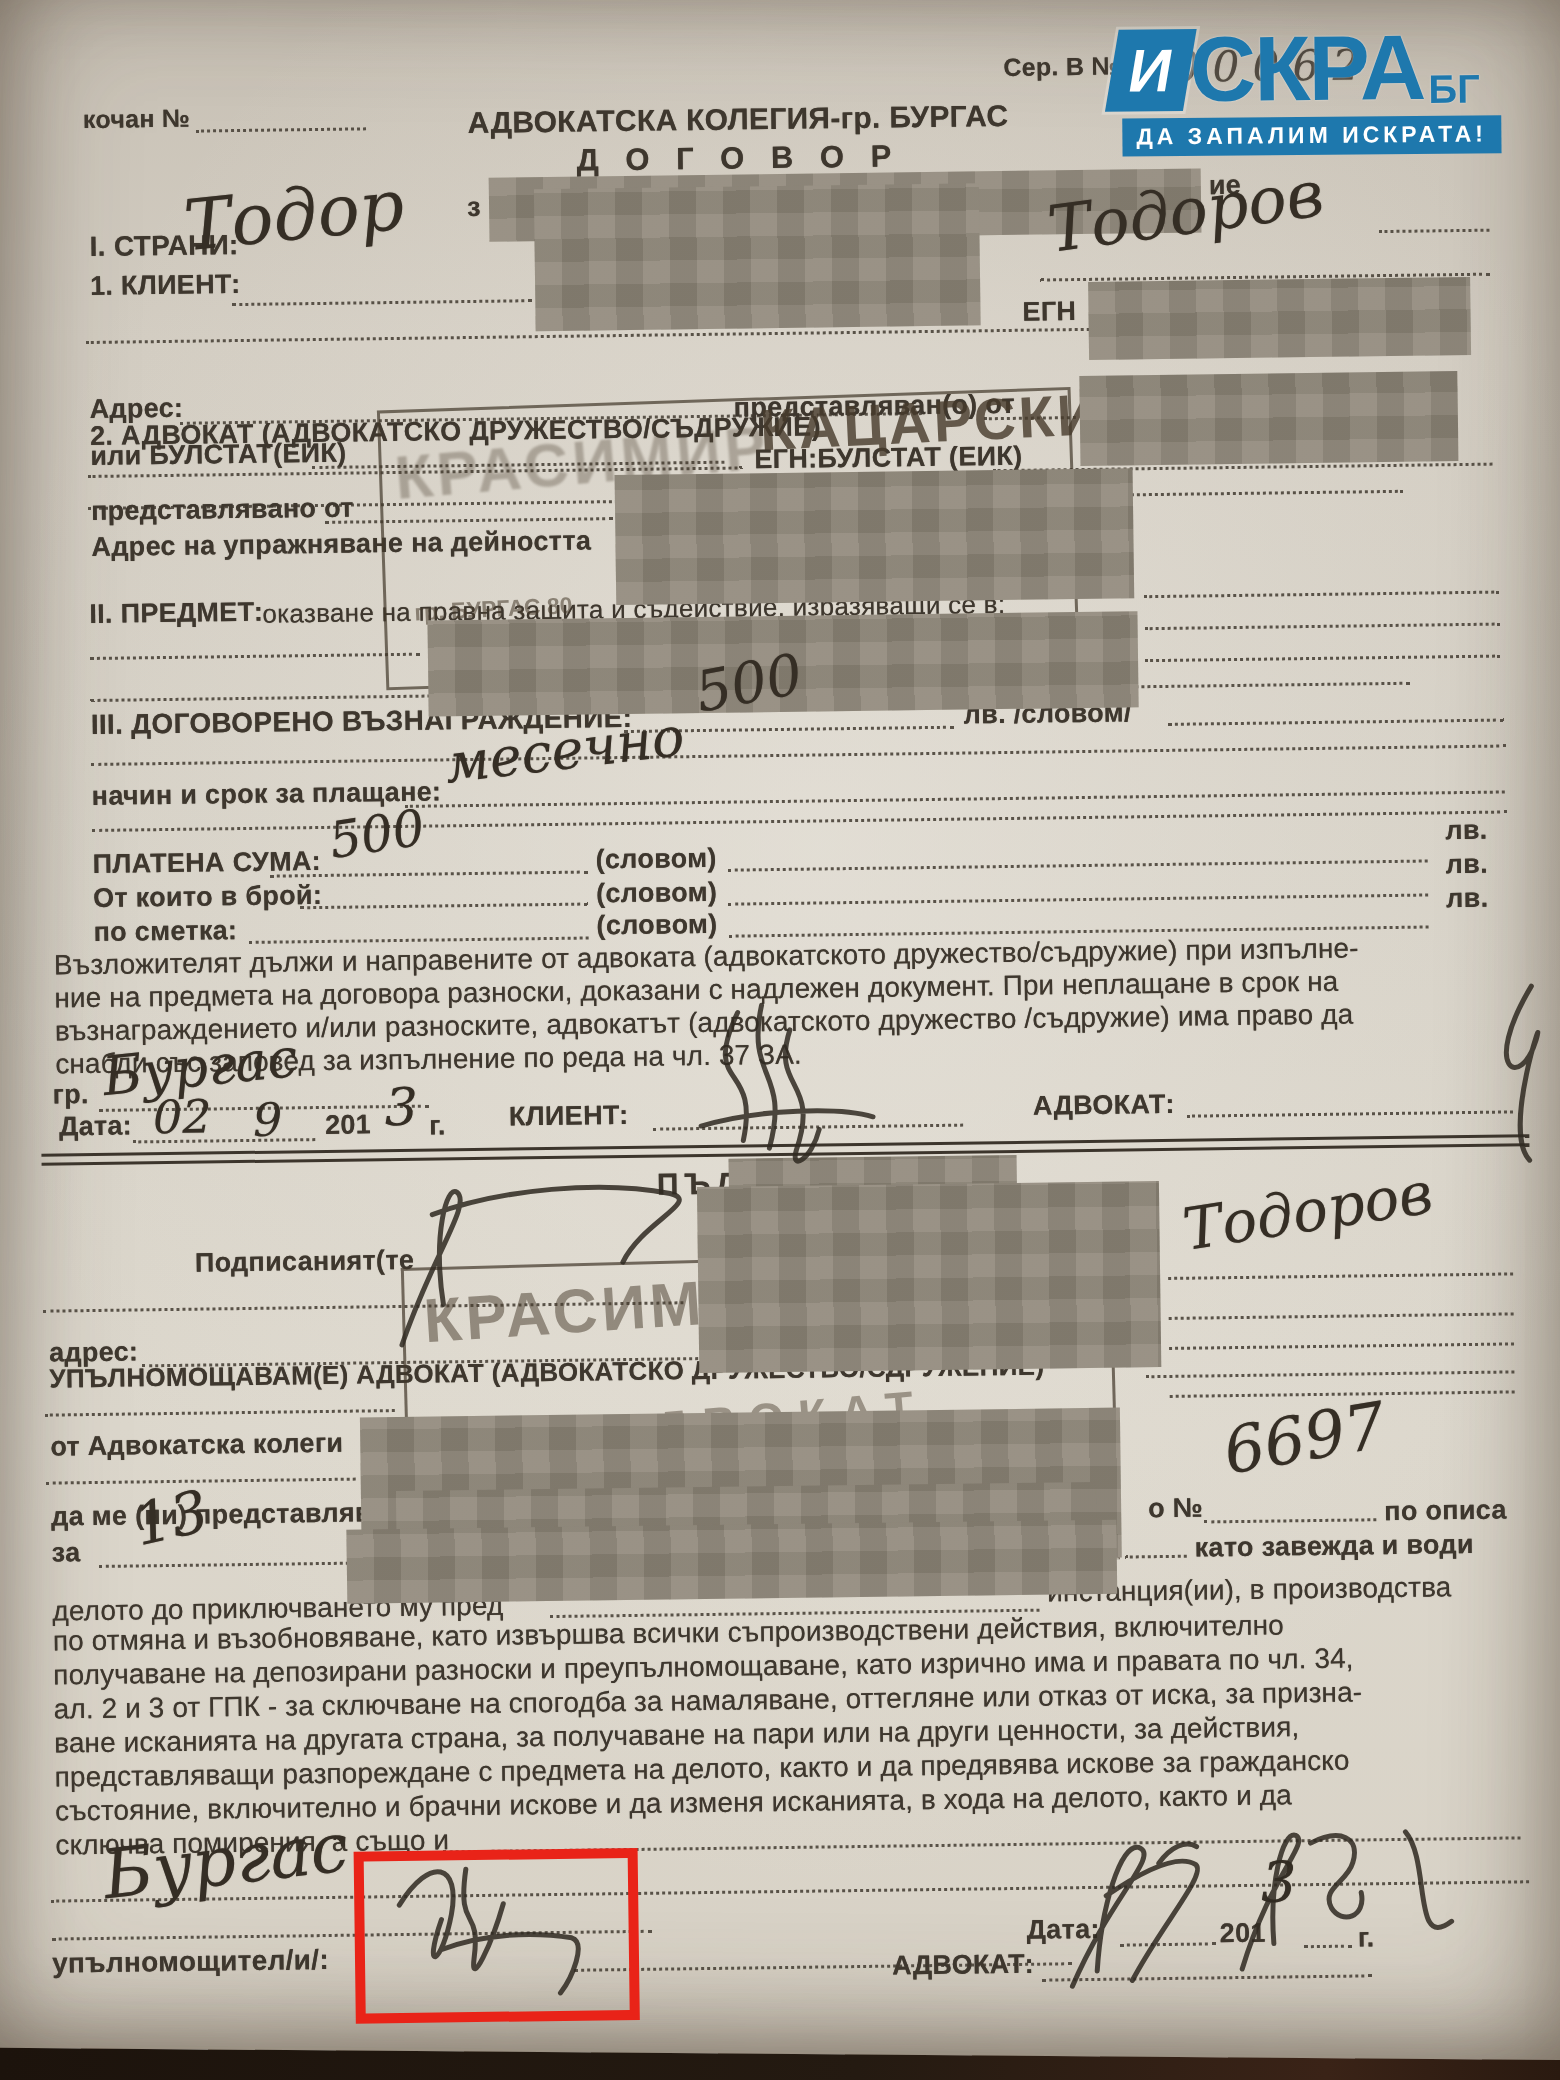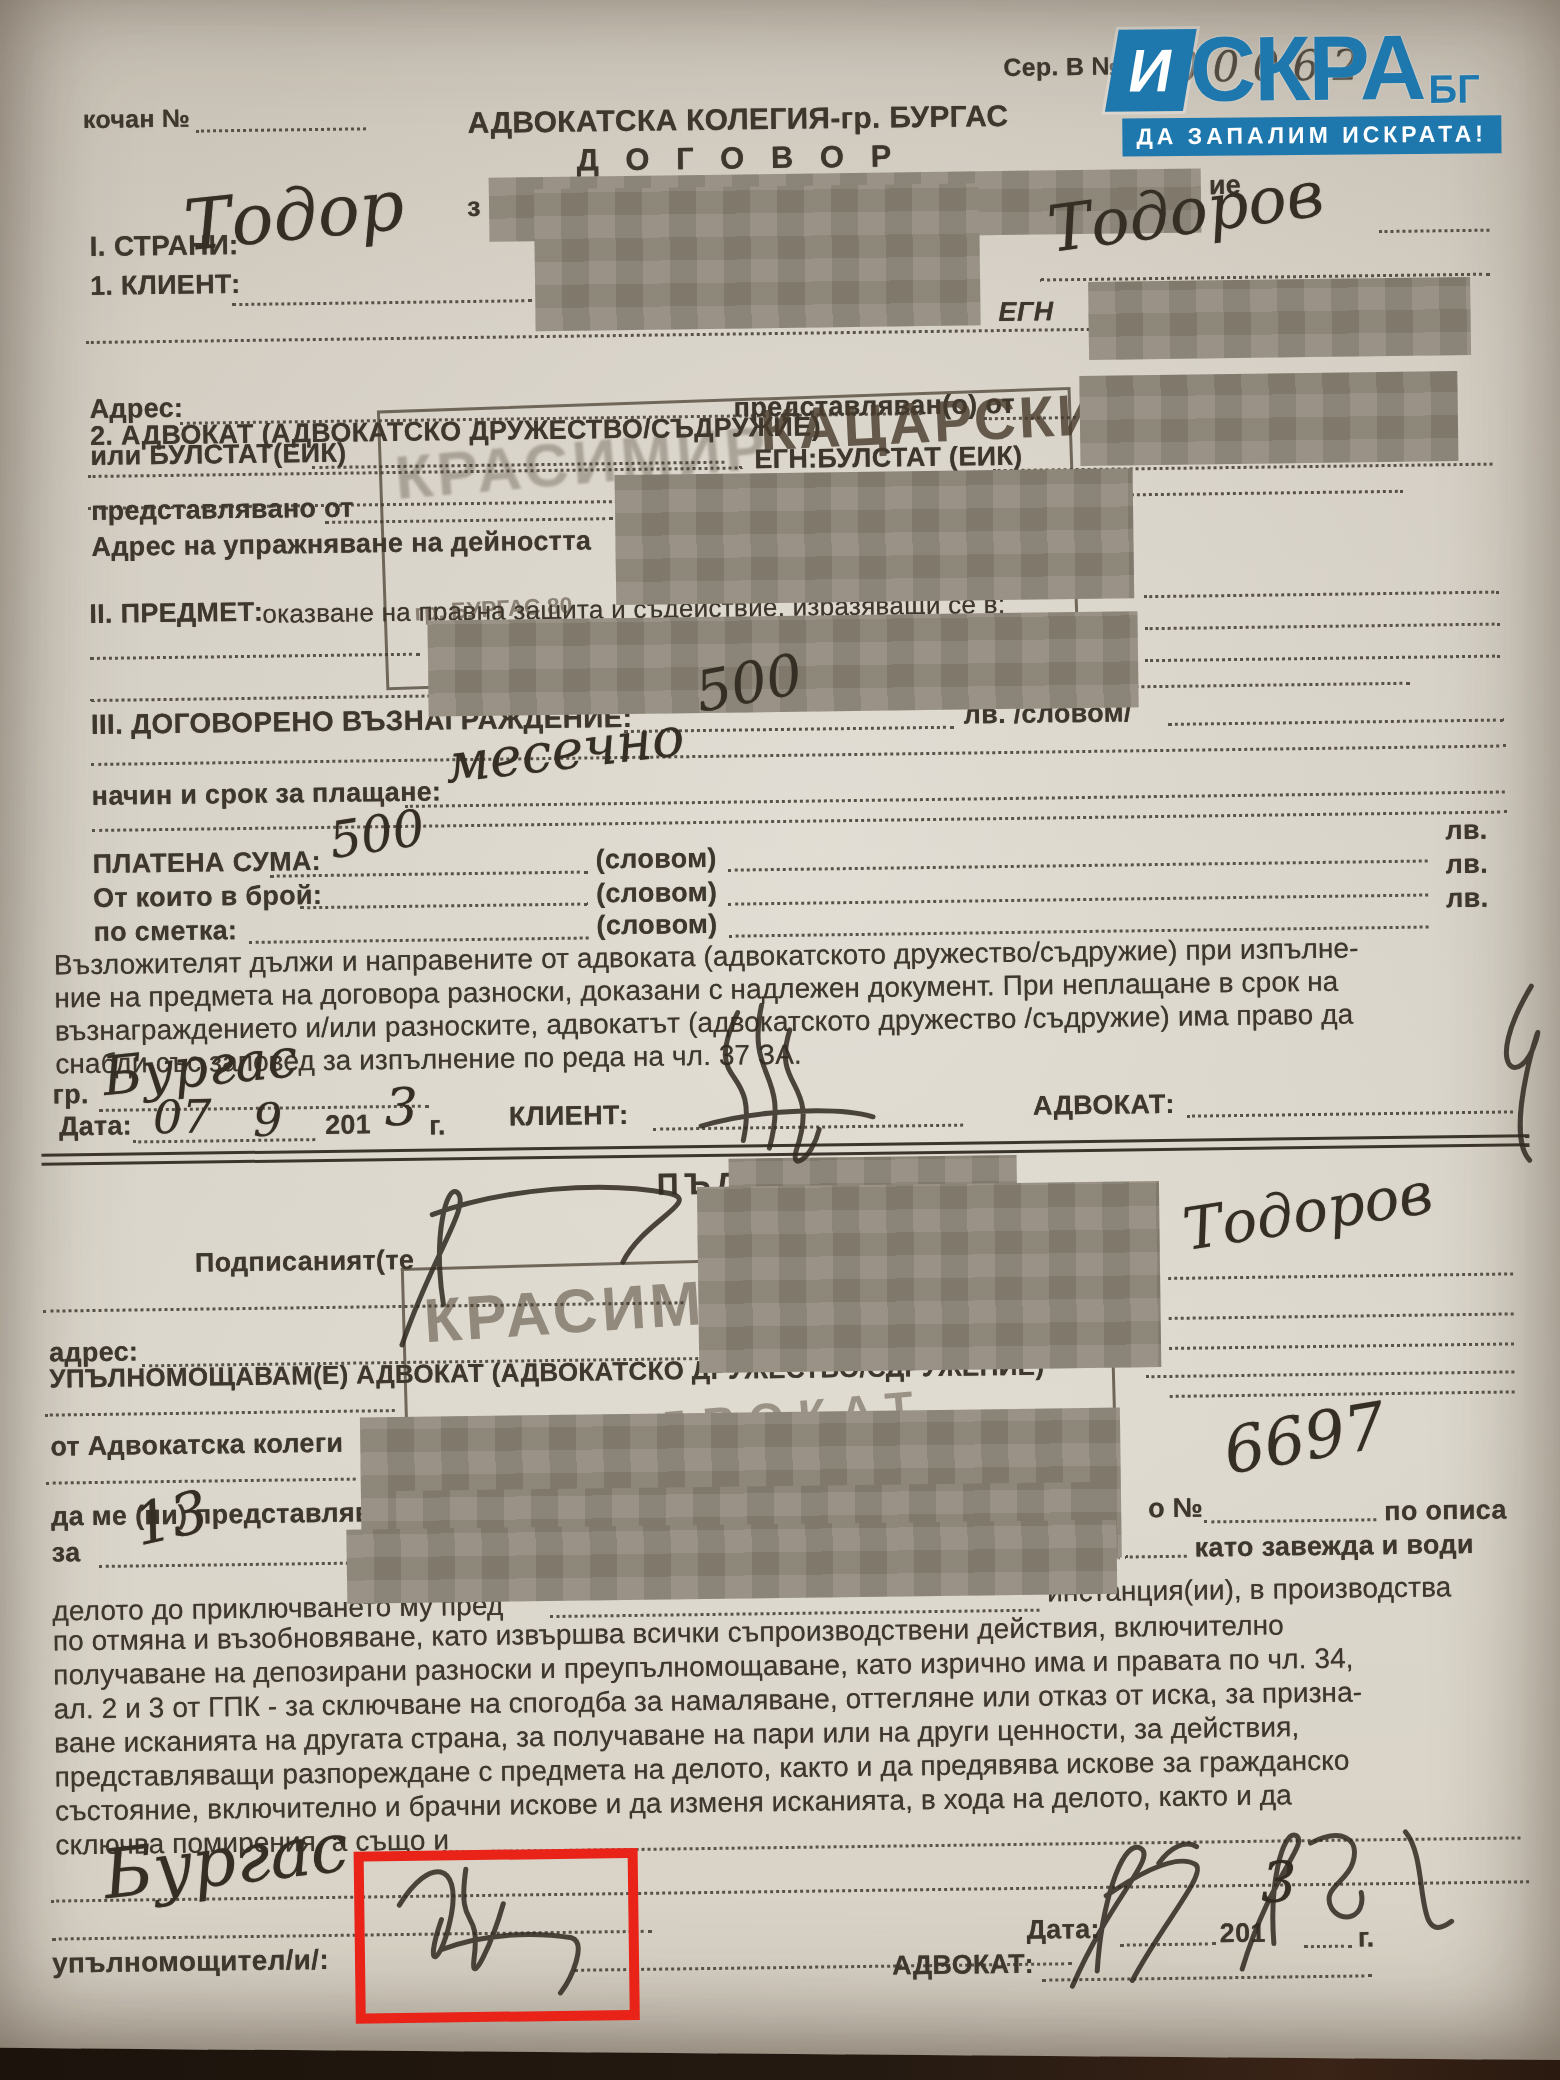--- a/index.html
+++ b/index.html
@@ -68,21 +68,21 @@
   <div class="hand" style="left:195px;top:168px;font-size:70px;transform:rotate(-5deg);">Тодор</div>
   <div class="redact" style="left:545px;top:186px;width:445px;height:142px;"></div>
   <div class="hand" style="left:1058px;top:180px;font-size:64px;transform:rotate(-7deg);">Тодоров</div>
   <div class="dots" style="left:1390px;top:238px;width:110px;"></div>
   <div class="dots" style="left:1050px;top:282px;width:450px;"></div>
 
   <div class="t b" style="left:100px;top:262px;">1. КЛИЕНТ:</div>
   <div class="dots" style="left:242px;top:296px;width:300px;"></div>
   <div class="dots" style="left:95px;top:332px;width:1310px;"></div>
 
-  <div class="t b" style="left:1008px;top:300px;font-style:italic;">ЕГН</div>
+  <div class="t b" style="left:1032px;top:300px;">ЕГН</div>
   <div class="redact" style="left:1098px;top:286px;width:382px;height:78px;"></div>
 
   <div class="t" style="left:98px;top:385px;">Адрес:</div>
   <div class="dots" style="left:188px;top:414px;width:742px;"></div>
   <div class="t" style="left:742px;top:392px;">представляван(о) от</div>
   <div class="dots" style="left:992px;top:420px;width:92px;"></div>
   <div class="redact" style="left:1088px;top:380px;width:378px;height:90px;"></div>
   <div class="t" style="left:98px;top:432px;">или БУЛСТАТ(ЕИК)</div>
   <div class="dots" style="left:320px;top:460px;width:412px;"></div>
   <div class="dots" style="left:95px;top:498px;width:1315px;"></div>
@@ -143,21 +143,21 @@
 
   <div class="t p" style="left:55px;top:940px;">Възложителят дължи и направените от адвоката (адвокатското дружество/съдружие) при изпълне-</div>
   <div class="t p" style="left:55px;top:973px;">ние на предмета на договора разноски, доказани с надлежен документ. При неплащане в срок  на</div>
   <div class="t p" style="left:55px;top:1006px;">възнаграждението  и/или разноските, адвокатът (адвокатското дружество /съдружие) има право да</div>
   <div class="t p" style="left:55px;top:1039px;">снабди със заповед за изпълнение по реда  на чл. 37 ЗА.</div>
 
   <div class="t" style="left:52px;top:1070px;">гр.</div>
   <div class="hand" style="left:102px;top:1028px;font-size:54px;transform:rotate(-5deg);">Бургас</div>
   <div class="dots" style="left:98px;top:1100px;width:330px;"></div>
   <div class="t" style="left:58px;top:1102px;">Дата:</div>
-  <div class="hand" style="left:152px;top:1082px;font-size:46px;">07</div>
+  <div class="hand" style="left:152px;top:1082px;font-size:46px;">02</div>
   <div class="hand" style="left:252px;top:1086px;font-size:46px;">9</div>
   <div class="dots" style="left:132px;top:1132px;width:182px;"></div>
   <div class="t" style="left:324px;top:1104px;">201</div>
   <div class="hand" style="left:384px;top:1072px;font-size:52px;">3</div>
   <div class="t" style="left:428px;top:1106px;">г.</div>
   <div class="t b" style="left:508px;top:1098px;">КЛИЕНТ:</div>
   <div class="dots" style="left:652px;top:1126px;width:310px;"></div>
   <div class="t b" style="left:1032px;top:1094px;">АДВОКАТ:</div>
   <div class="dots" style="left:1186px;top:1120px;width:326px;"></div>
 

